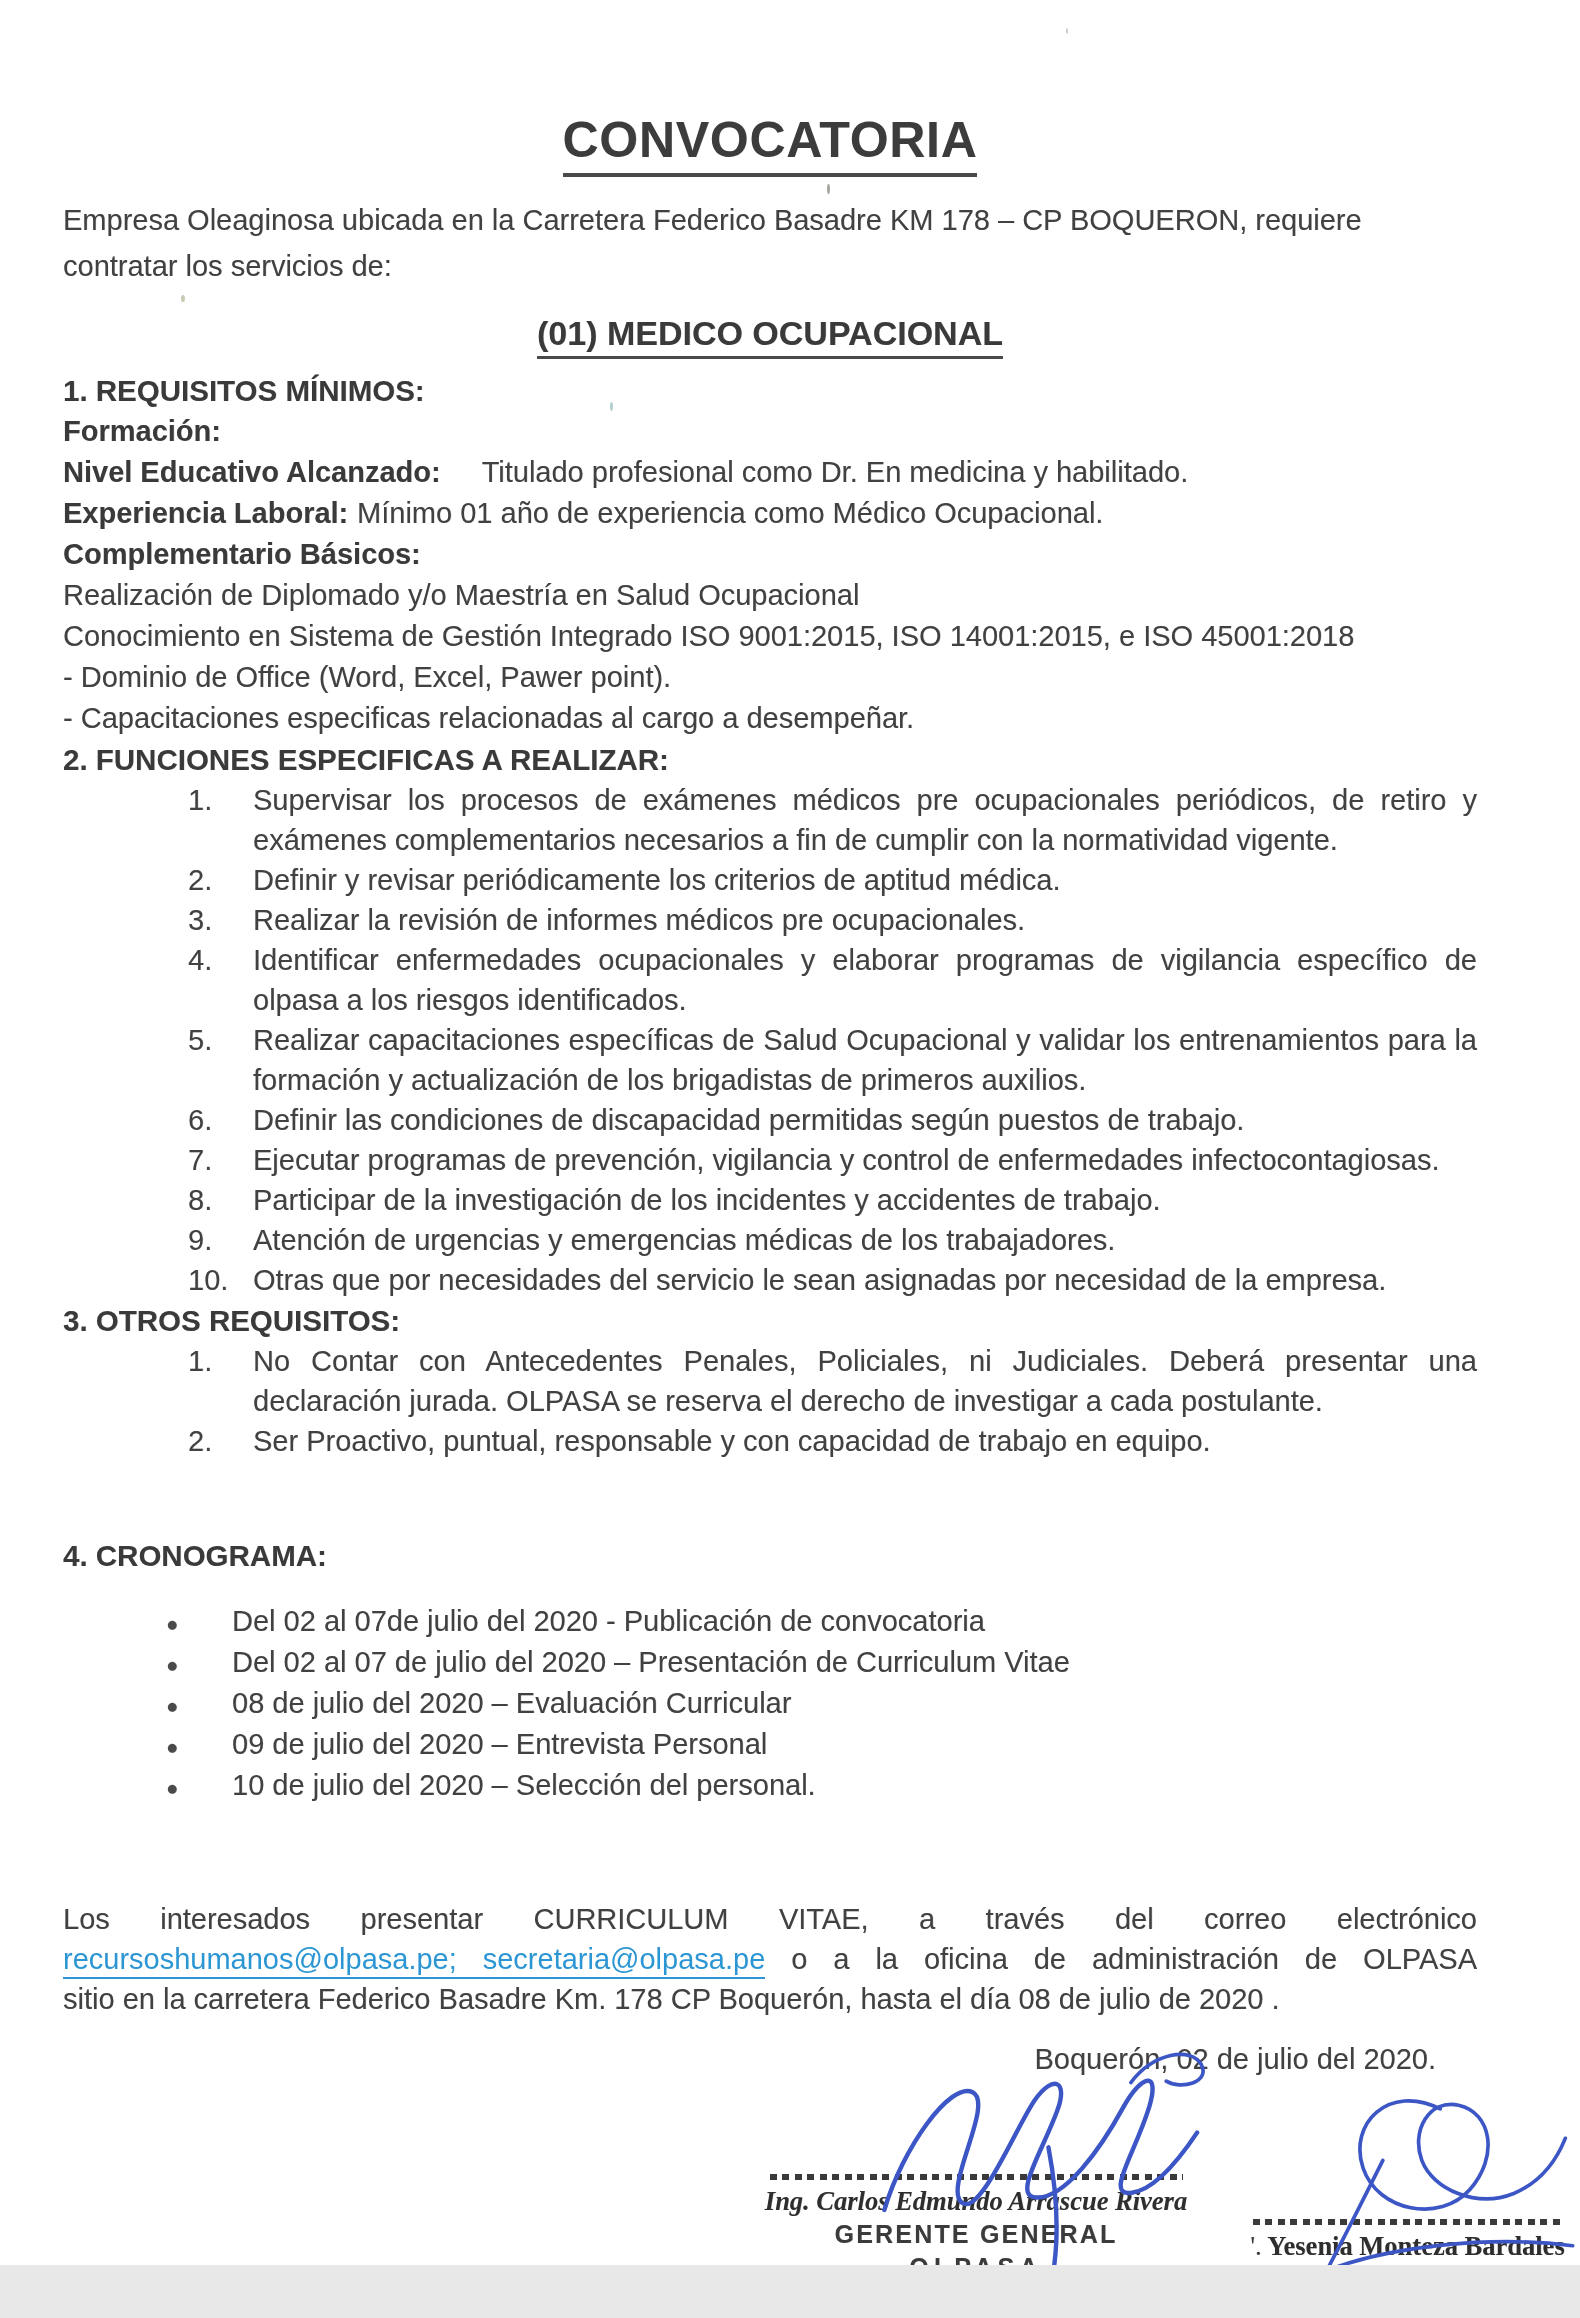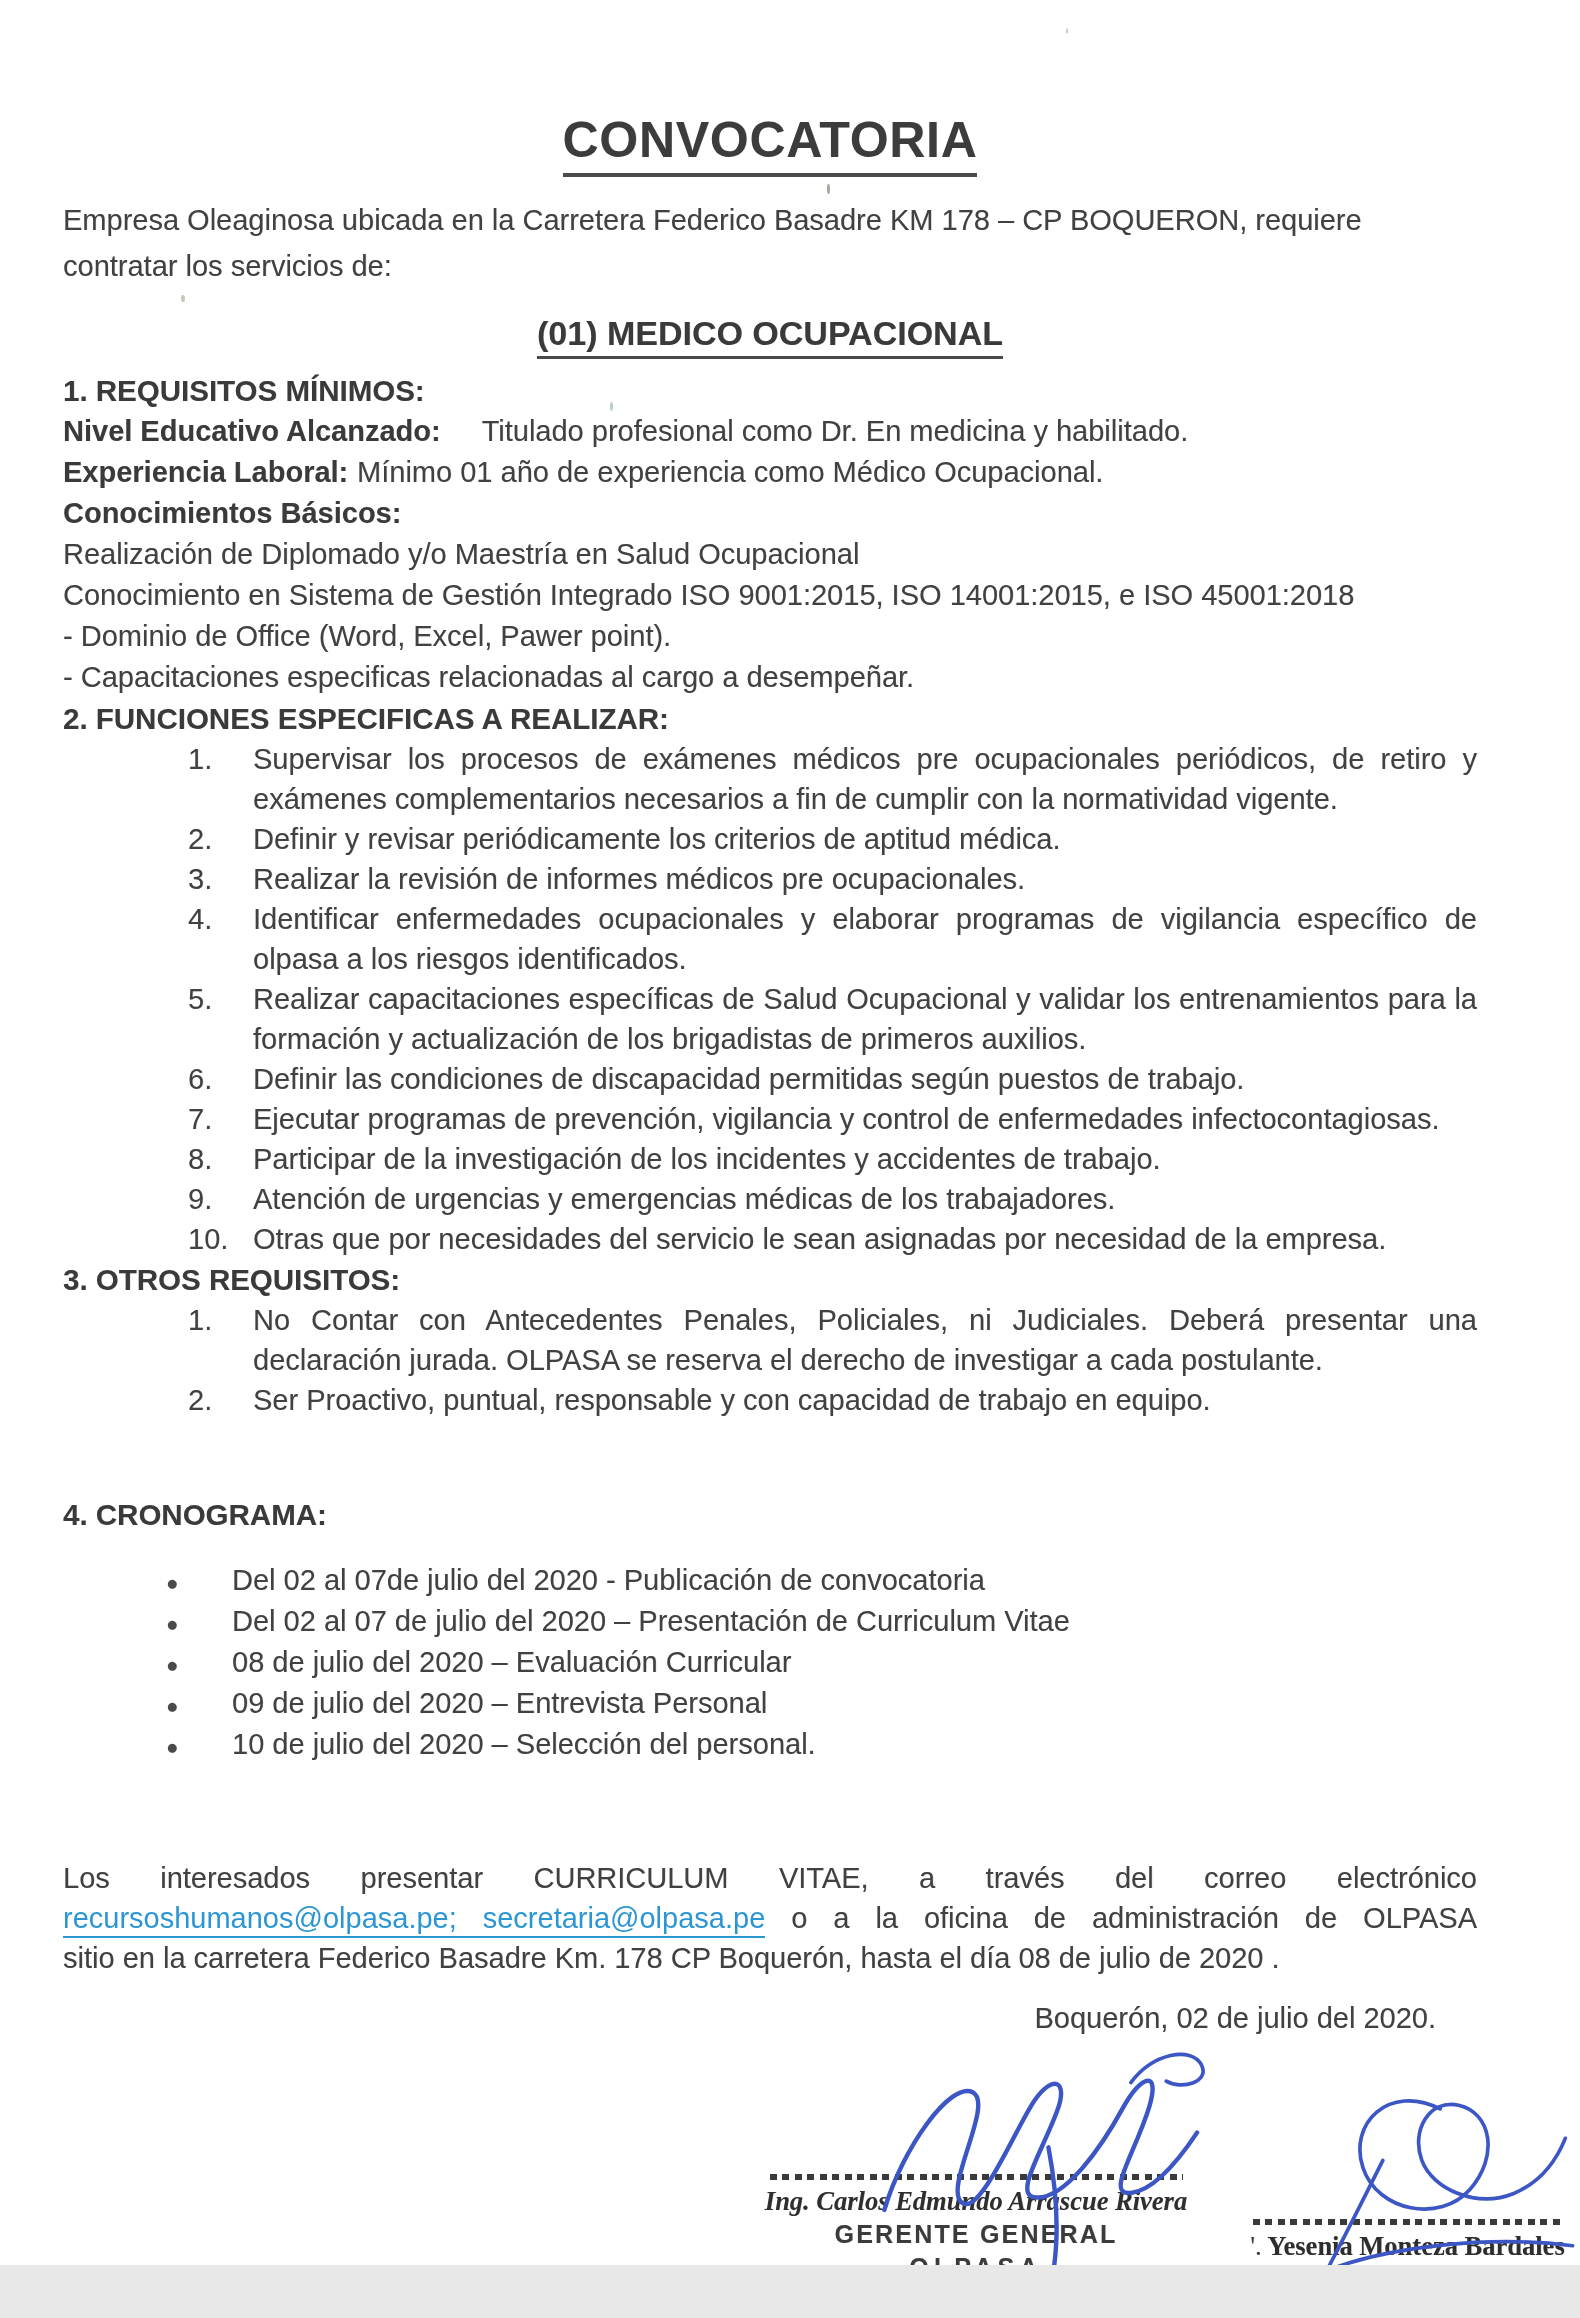--- a/index.html
+++ b/index.html
@@ -96,27 +96,30 @@
     <div>Empresa Oleaginosa ubicada en la Carretera Federico Basadre KM 178 – CP BOQUERON, requiere</div>
     <div>contratar los servicios de:</div>
   </div>
 
   <div class="center subtitle">
     <span class="underlined">(01) MEDICO OCUPACIONAL</span>
   </div>
 
   <div class="heading">1. REQUISITOS MÍNIMOS:</div>
   <div class="line">
+    <span class="b">Formación:</span>
+  </div>
+  <div class="line">
     <span class="b">Nivel Educativo Alcanzado:</span><span class="gap-big">Titulado profesional como Dr. En medicina y habilitado.</span>
   </div>
   <div class="line">
     <span class="b">Experiencia Laboral:</span><span class="gap-sm">Mínimo 01 año de experiencia como Médico Ocupacional.</span>
   </div>
   <div class="line">
-    <span class="b">Conocimientos Básicos:</span>
+    <span class="b">Complementario Básicos:</span>
   </div>
   <div class="line">Realización de Diplomado y/o Maestría en Salud Ocupacional</div>
   <div class="line">Conocimiento en Sistema de Gestión Integrado ISO 9001:2015, ISO 14001:2015, e ISO 45001:2018</div>
   <div class="line">- Dominio de Office (Word, Excel, Pawer point).</div>
   <div class="line">- Capacitaciones especificas relacionadas al cargo a desempeñar.</div>
 
   <div class="heading">2. FUNCIONES ESPECIFICAS A REALIZAR:</div>
   <ol class="numlist">
     <li>
         <span class="num">1.</span>

